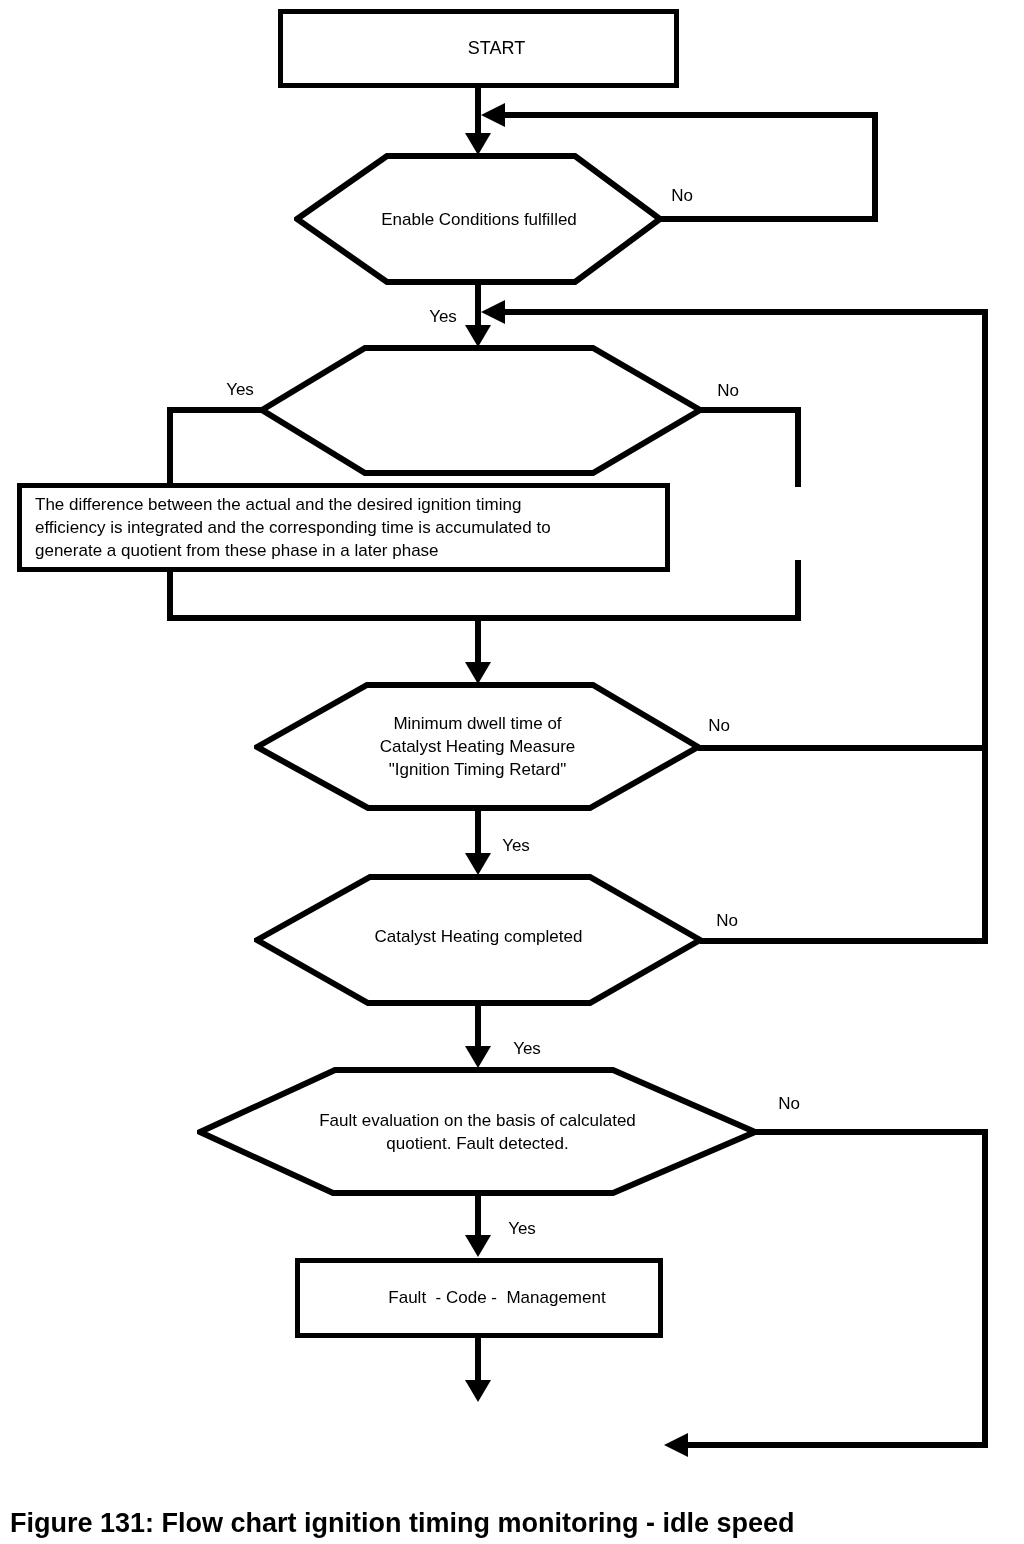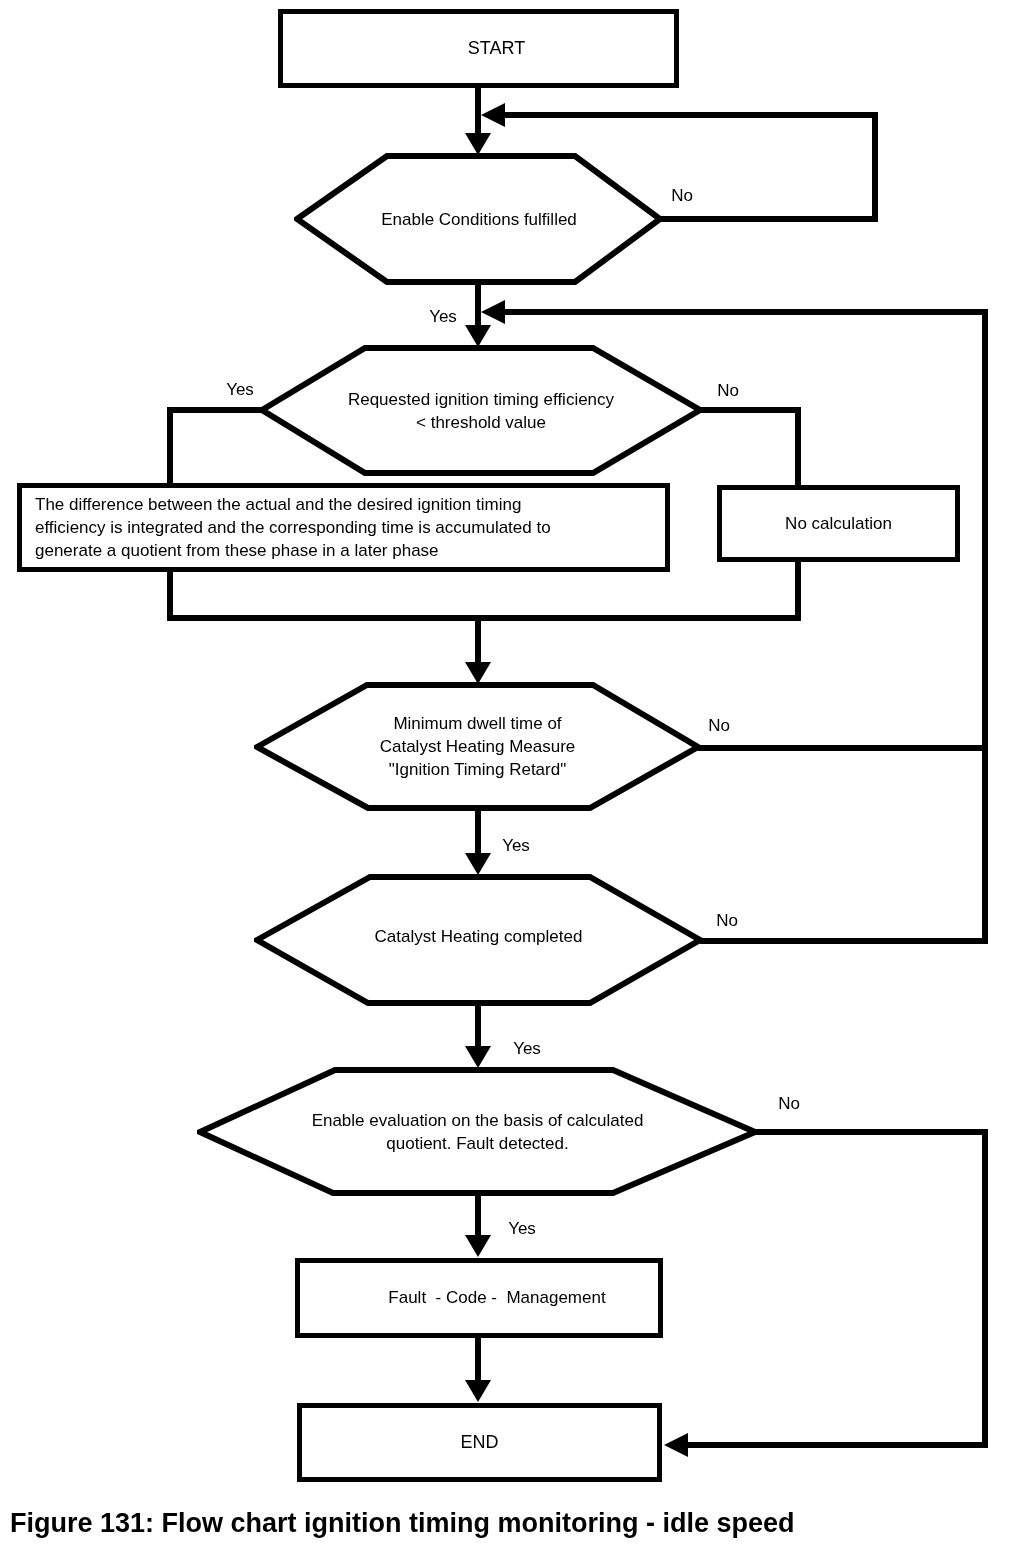--- a/index.html
+++ b/index.html
@@ -104,35 +104,28 @@
   <svg class="hex" style="left:294px;top:153px;" width="369" height="132" viewBox="0 0 369 132">
     <polygon points="3,66 93,3 281,3 366,66 281,129 93,129"></polygon>
   </svg>
   <div class="hextext" style="left:314px;top:160px;width:330px;height:118px;">
     <span>Enable Conditions fulfilled</span>
   </div>
 
   <svg class="hex" style="left:259px;top:345px;" width="444" height="131" viewBox="0 0 444 131">
     <polygon points="3,65 106,3 334,3 441,65 334,128 106,128"></polygon>
   </svg>
-  <div class="hextext" style="left:289px;top:352px;width:384px;height:117px;">
-    <span>Requested ignition timing efficiency</span>
-    <span>&lt; threshold value</span>
-  </div>
 
   <div class="box" style="left:17px;top:483px;width:653px;height:89px;"></div>
   <div class="bigboxtext" style="left:35px;top:488px;width:633px;height:79px;">
     <span>The difference between the actual and the desired ignition timing</span>
     <span>efficiency is integrated and the corresponding time is accumulated to</span>
     <span>generate a quotient from these phase in a later phase</span>
   </div>
 
-  <div class="box" style="left:717px;top:485px;width:243px;height:77px;font-size:17px;">
-    <span>No calculation</span>
-  </div>
 
   <svg class="hex" style="left:254px;top:682px;" width="447" height="129" viewBox="0 0 447 129">
     <polygon points="3,65 113,3 339,3 444,65 336,126 114,126"></polygon>
   </svg>
   <div class="hextext" style="left:294px;top:688px;width:367px;height:117px;align-items:center;">
     <span>Minimum dwell time of</span>
     <span>Catalyst Heating Measure</span>
     <span>"Ignition Timing Retard"</span>
   </div>
 
@@ -140,31 +133,28 @@
     <polygon points="3,66 116,3 336,3 446,66 336,129 114,129"></polygon>
   </svg>
   <div class="hextext" style="left:294px;top:877px;width:369px;height:118px;">
     <span>Catalyst Heating completed</span>
   </div>
 
   <svg class="hex" style="left:197px;top:1067px;" width="561" height="129" viewBox="0 0 561 129">
     <polygon points="3,65 138,3 416,3 558,65 416,126 136,126"></polygon>
   </svg>
   <div class="hextext" style="left:247px;top:1073px;width:461px;height:117px;">
-    <span>Enable evaluation on the basis of calculated</span>
+    <span>Fault evaluation on the basis of calculated</span>
     <span>quotient. Fault detected.</span>
   </div>
 
   <div class="box" style="left:295px;top:1258px;width:368px;height:80px;font-size:17px;">
     <span class="prelabel">Fault  - Code -  Management</span>
   </div>
 
-  <div class="box" style="left:297px;top:1403px;width:365px;height:79px;">
-    <span>END</span>
-  </div>
 
   <span class="elabel" style="left:682px;top:196px;">No</span>
   <span class="elabel" style="left:443px;top:317px;">Yes</span>
   <span class="elabel" style="left:240px;top:390px;">Yes</span>
   <span class="elabel" style="left:728px;top:391px;">No</span>
   <span class="elabel" style="left:719px;top:726px;">No</span>
   <span class="elabel" style="left:516px;top:846px;">Yes</span>
   <span class="elabel" style="left:727px;top:921px;">No</span>
   <span class="elabel" style="left:527px;top:1049px;">Yes</span>
   <span class="elabel" style="left:789px;top:1104px;">No</span>

